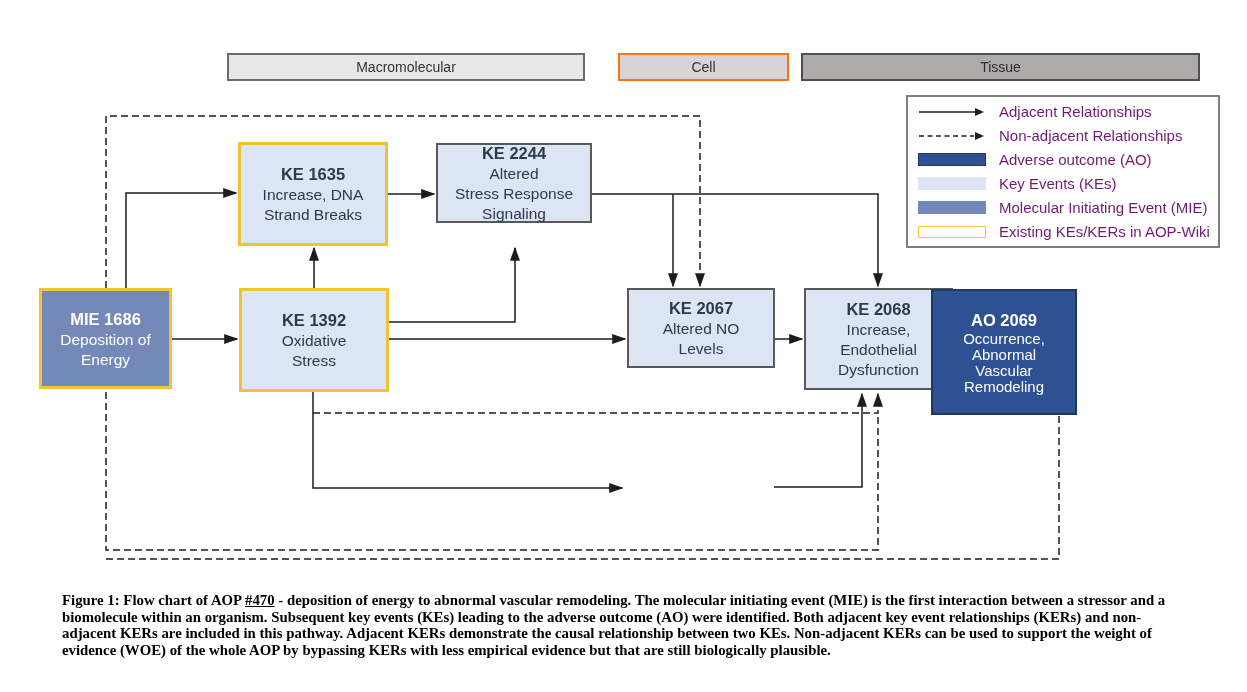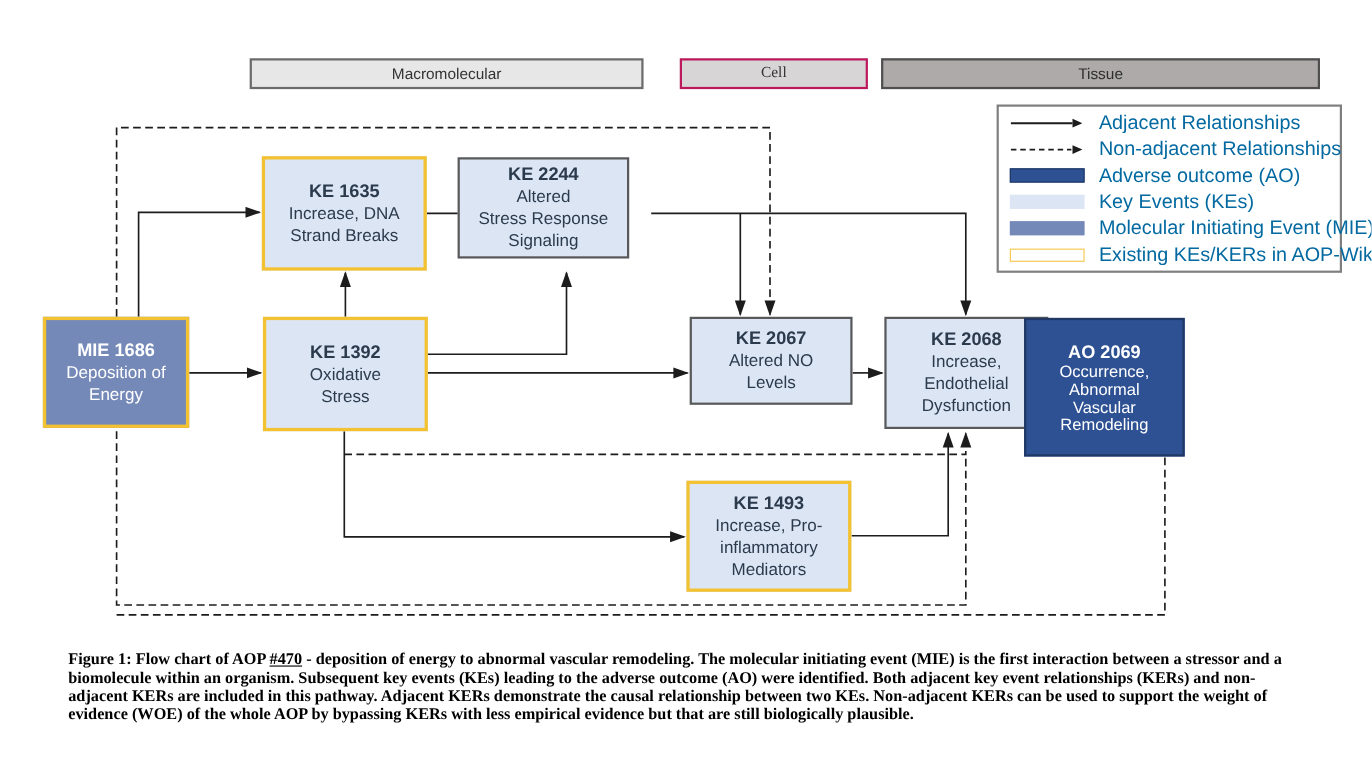--- a/index.html
+++ b/index.html
@@ -6,29 +6,29 @@
   #fig{position:relative;width:1247px;height:692px;background:#fff;overflow:hidden;
        font-family:"Liberation Sans",sans-serif;}
   
   #wires{position:absolute;left:0;top:0;pointer-events:none;}
   #wires polyline{fill:none;stroke:var(--line-black,#1c1c1c);stroke-width:1.5;}
   #wires polyline.d{stroke-dasharray:7 4;}
   
   .stage{position:absolute;top:53px;height:28px;box-sizing:border-box;display:flex;
          align-items:center;justify-content:center;font-size:14px;color:#333;}
   #stage-macro{left:227px;width:358px;background:#E8E7E7;border:2px solid #6B6B6B;}
-  #stage-cell{left:618px;width:171px;background:#D7D5D5;border:2px solid #be185d;font-family:Liberation Serif, serif;}
+  #stage-cell{left:618px;width:171px;background:#D7D5D5;border:2px solid #f97316;}
   #stage-tissue{left:801px;width:399px;background:#AEAAAA;border:2px solid #4F4F4F;color:#2e2e2e;}
   
   #legend{position:absolute;left:906px;top:95px;width:314px;height:153px;box-sizing:border-box;
           border:2px solid #7F7F7F;background:#fff;display:flex;flex-direction:column;
           justify-content:center;gap:10px;padding:4px 6px 4px 10px;}
   .lrow{display:flex;align-items:center;gap:13px;height:14px;}
   .licon{flex:0 0 68px;width:68px;display:flex;align-items:center;}
-  .ltext{font-size:18px;color:#0369a1;white-space:nowrap;}
+  .ltext{font-size:15px;color:#701a75;white-space:nowrap;}
   .swatch{width:68px;height:13px;box-sizing:border-box;}
   .sw-ao{background:var(--adverse-outcome,#2E5193);border:1px solid #1F3864;}
   .sw-ke{background:var(--key-event,#DCE5F3);}
   .sw-mie{background:var(--mie,#7589B8);}
   .sw-out{background:#fff;border:1.5px solid #F5C546;height:12px;}
   
   .node{position:absolute;box-sizing:border-box;display:flex;flex-direction:column;
         align-items:center;justify-content:center;text-align:center;
         background:var(--key-event,#DCE5F3);border:2px solid var(--box-border-gray,#595959);
         color:#2B3B4D;}
@@ -134,21 +134,21 @@
     <div class="nbody">Deposition of
 Energy</div>
   </div>
 
   <div class="node gold" style="left:238px;top:142px;width:150px;height:104px">
     <div class="ntitle">KE 1635</div>
     <div class="nbody">Increase,  DNA
 Strand Breaks</div>
   </div>
 
-  <div class="node" style="left:416px;top:143px;width:156px;height:92px">
+  <div class="node" style="left:436px;top:143px;width:156px;height:80px">
     <div class="ntitle">KE 2244</div>
     <div class="nbody">Altered
 Stress Response
 Signaling</div>
   </div>
 
   <div class="node gold" style="left:239px;top:288px;width:150px;height:104px">
     <div class="ntitle">KE 1392</div>
     <div class="nbody">Oxidative
 Stress</div>
@@ -168,24 +168,18 @@
   </div>
 
   <div class="node ao" style="left:931px;top:289px;width:146px;height:126px">
     <div class="ntitle">AO 2069</div>
     <div class="nbody">Occurrence,
 Abnormal
 Vascular
 Remodeling</div>
   </div>
 
-  <div class="node gold" style="left:624px;top:437px;width:150px;height:101px">
-    <div class="ntitle">KE 1493</div>
-    <div class="nbody">Increase, Pro-
-inflammatory
-Mediators</div>
-  </div>
 
   <div id="caption">
     <span>Figure 1: Flow chart of AOP </span><span class="aop-link">#470</span><span> - deposition of energy to abnormal vascular remodeling. The molecular initiating event (MIE) is the first interaction between a stressor and a biomolecule within an organism. Subsequent key events (KEs) leading to the adverse outcome (AO) were identified. Both adjacent key event relationships (KERs) and non-adjacent KERs are included in this pathway. Adjacent KERs demonstrate the causal relationship between two KEs. Non-adjacent KERs can be used to support the weight of evidence (WOE) of the whole AOP by bypassing KERs with less empirical evidence but that are still biologically plausible.</span>
   </div>
 
 </div>
 
 </body></html>

